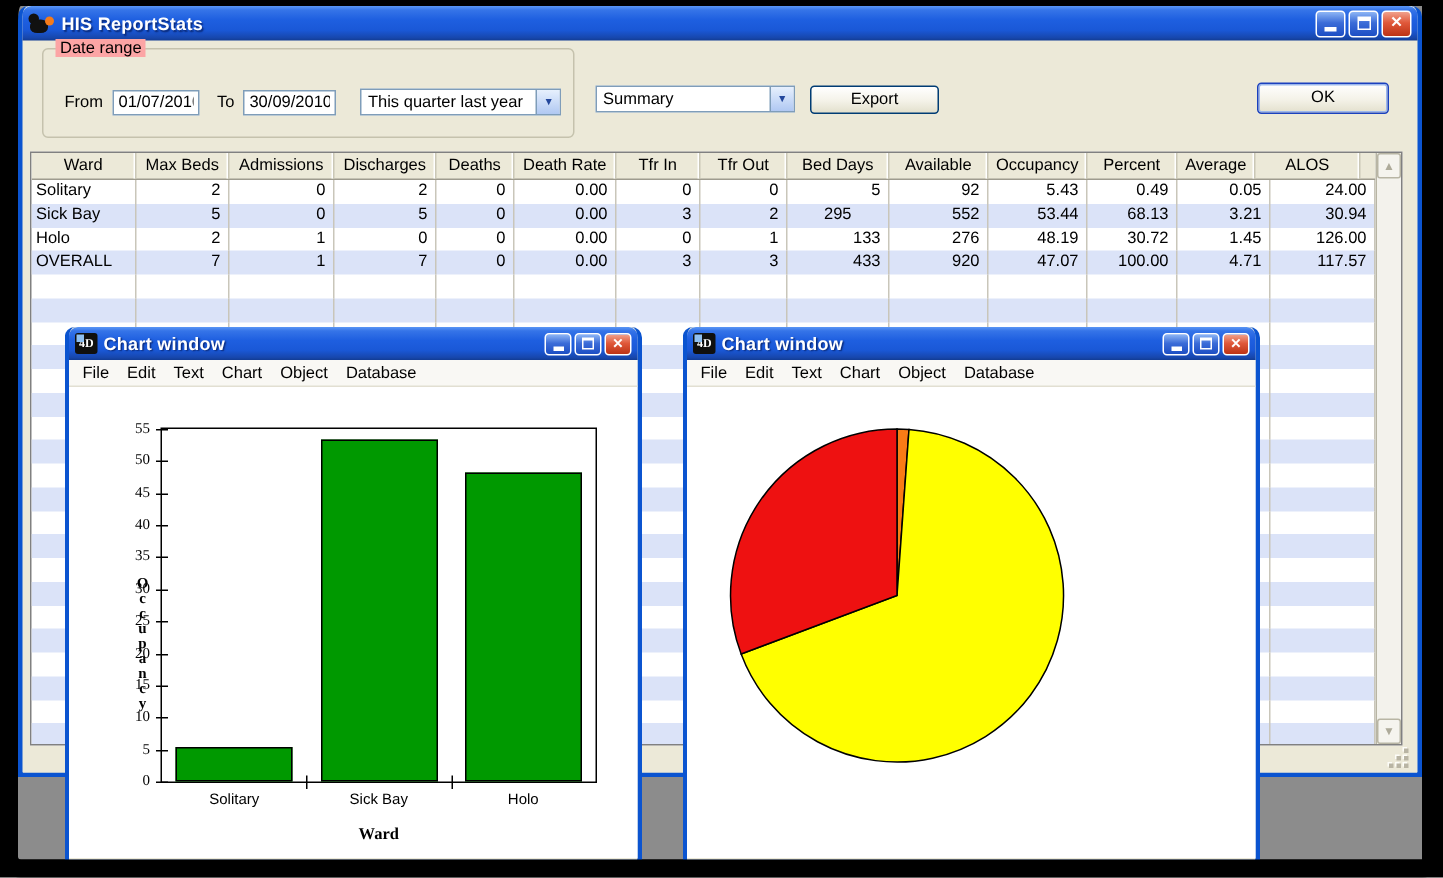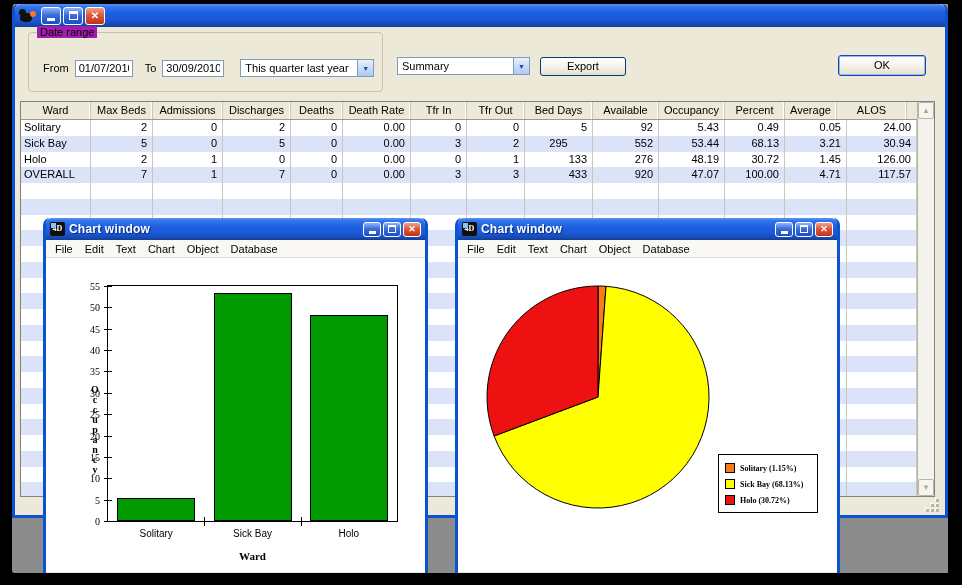--- a/index.html
+++ b/index.html
@@ -35,21 +35,21 @@
   
   .chart-win .titlebar { height:22px; }
   .chart-win .winbtn { width:18px; height:15px; line-height:13px; font-size:9px; }
   .chart-win .winbtn .minglyph { margin-top:8px; width:7px; }
   .chart-win .winbtn .maxglyph { width:8px; height:8px; margin-top:2px; border-top:2px solid #fff; }
 
   
   .client { position:relative; width:100%; height:488px; }
   .groupbox { position:absolute; left:13px; top:5px; width:355px; height:60px;
               border:1px solid #c5c2ad; border-radius:4px; }
-  .groupbox-legend { position:absolute; left:8px; top:-7px; background:#a21caf; padding:0 3px; }
+  .groupbox-legend { position:absolute; left:8px; top:-7px; background:#fca5a5; padding:0 3px; }
   .group-row { position:absolute; left:14px; top:26px; display:flex; align-items:center; gap:6px; }
   .textbox { height:17px; border:1px solid #7f9db9; background:#fff; padding:1px 3px;
              font-family:"Liberation Sans",sans-serif; font-size:11px; }
   .combo { height:18px; border:1px solid #7f9db9; background:#fff; display:flex;
            align-items:center; cursor:pointer; }
   .combo .combo-text { flex:1; padding:0 4px; white-space:nowrap; overflow:hidden; }
   .combo .combo-arrow { width:16px; height:100%; border-left:1px solid #7f9db9;
         background:linear-gradient(180deg,#e7f0fd 0%,#cbdcf8 50%,#b0c8f2 100%);
         display:flex; align-items:center; justify-content:center; color:#23479c; font-size:7px; }
   .xp-btn { position:absolute; height:19px; border:1px solid #003c74; border-radius:3px;
@@ -129,20 +129,21 @@
 
 <div class="desktop"></div>
 
 <div class="xp-window" style="left:12px; top:4px; width:936px; height:514px; z-index:2;">
   <div class="titlebar">
     <span class="app-icon">
       <i class="head"></i>
         <i class="body"></i>
         <i class="ball"></i>
     </span>
+    <span class="titlebar-text">HIS ReportStats</span>
     <span class="winbtns">
       <span class="winbtn">
           <span class="minglyph"></span>
         </span>
       <span class="winbtn">
           <span class="maxglyph"></span>
         </span>
       <span class="winbtn close">✕</span>
     </span>
   </div>
@@ -675,30 +676,16 @@
       <span class="menu-item">Chart</span>
       <span class="menu-item">Object</span>
       <span class="menu-item">Database</span>
     </div>
   <div class="chart-content">
     <svg class="pie-svg" id="pie-svg" width="226" height="226">
         <path d="M113,113 L113.0,2.0 A111,111 0 0 1 121.0,2.3 Z" fill="#f97b16" stroke="#000" stroke-width="1"></path>
         <path d="M113,113 L121.0,2.3 A111,111 0 1 1 9.1,152.0 Z" fill="#ffff00" stroke="#000" stroke-width="1"></path>
         <path d="M113,113 L9.1,152.0 A111,111 0 0 1 113.0,2.0 Z" fill="#ee1111" stroke="#000" stroke-width="1"></path>
       </svg>
-    <div class="pie-legend" id="pie-legend">
-        <div class="legend-entry">
-          <span class="legend-swatch" style="background:#f97b16"></span>
-          <span class="legend-text">Solitary (1.15%)</span>
-        </div>
-        <div class="legend-entry">
-          <span class="legend-swatch" style="background:#ffff00"></span>
-          <span class="legend-text">Sick Bay (68.13%)</span>
-        </div>
-        <div class="legend-entry">
-          <span class="legend-swatch" style="background:#ee1111"></span>
-          <span class="legend-text">Holo (30.72%)</span>
-        </div>
-      </div>
   </div>
 </div>
 
 <div class="frame-overlay"></div>
 
 </body></html>

